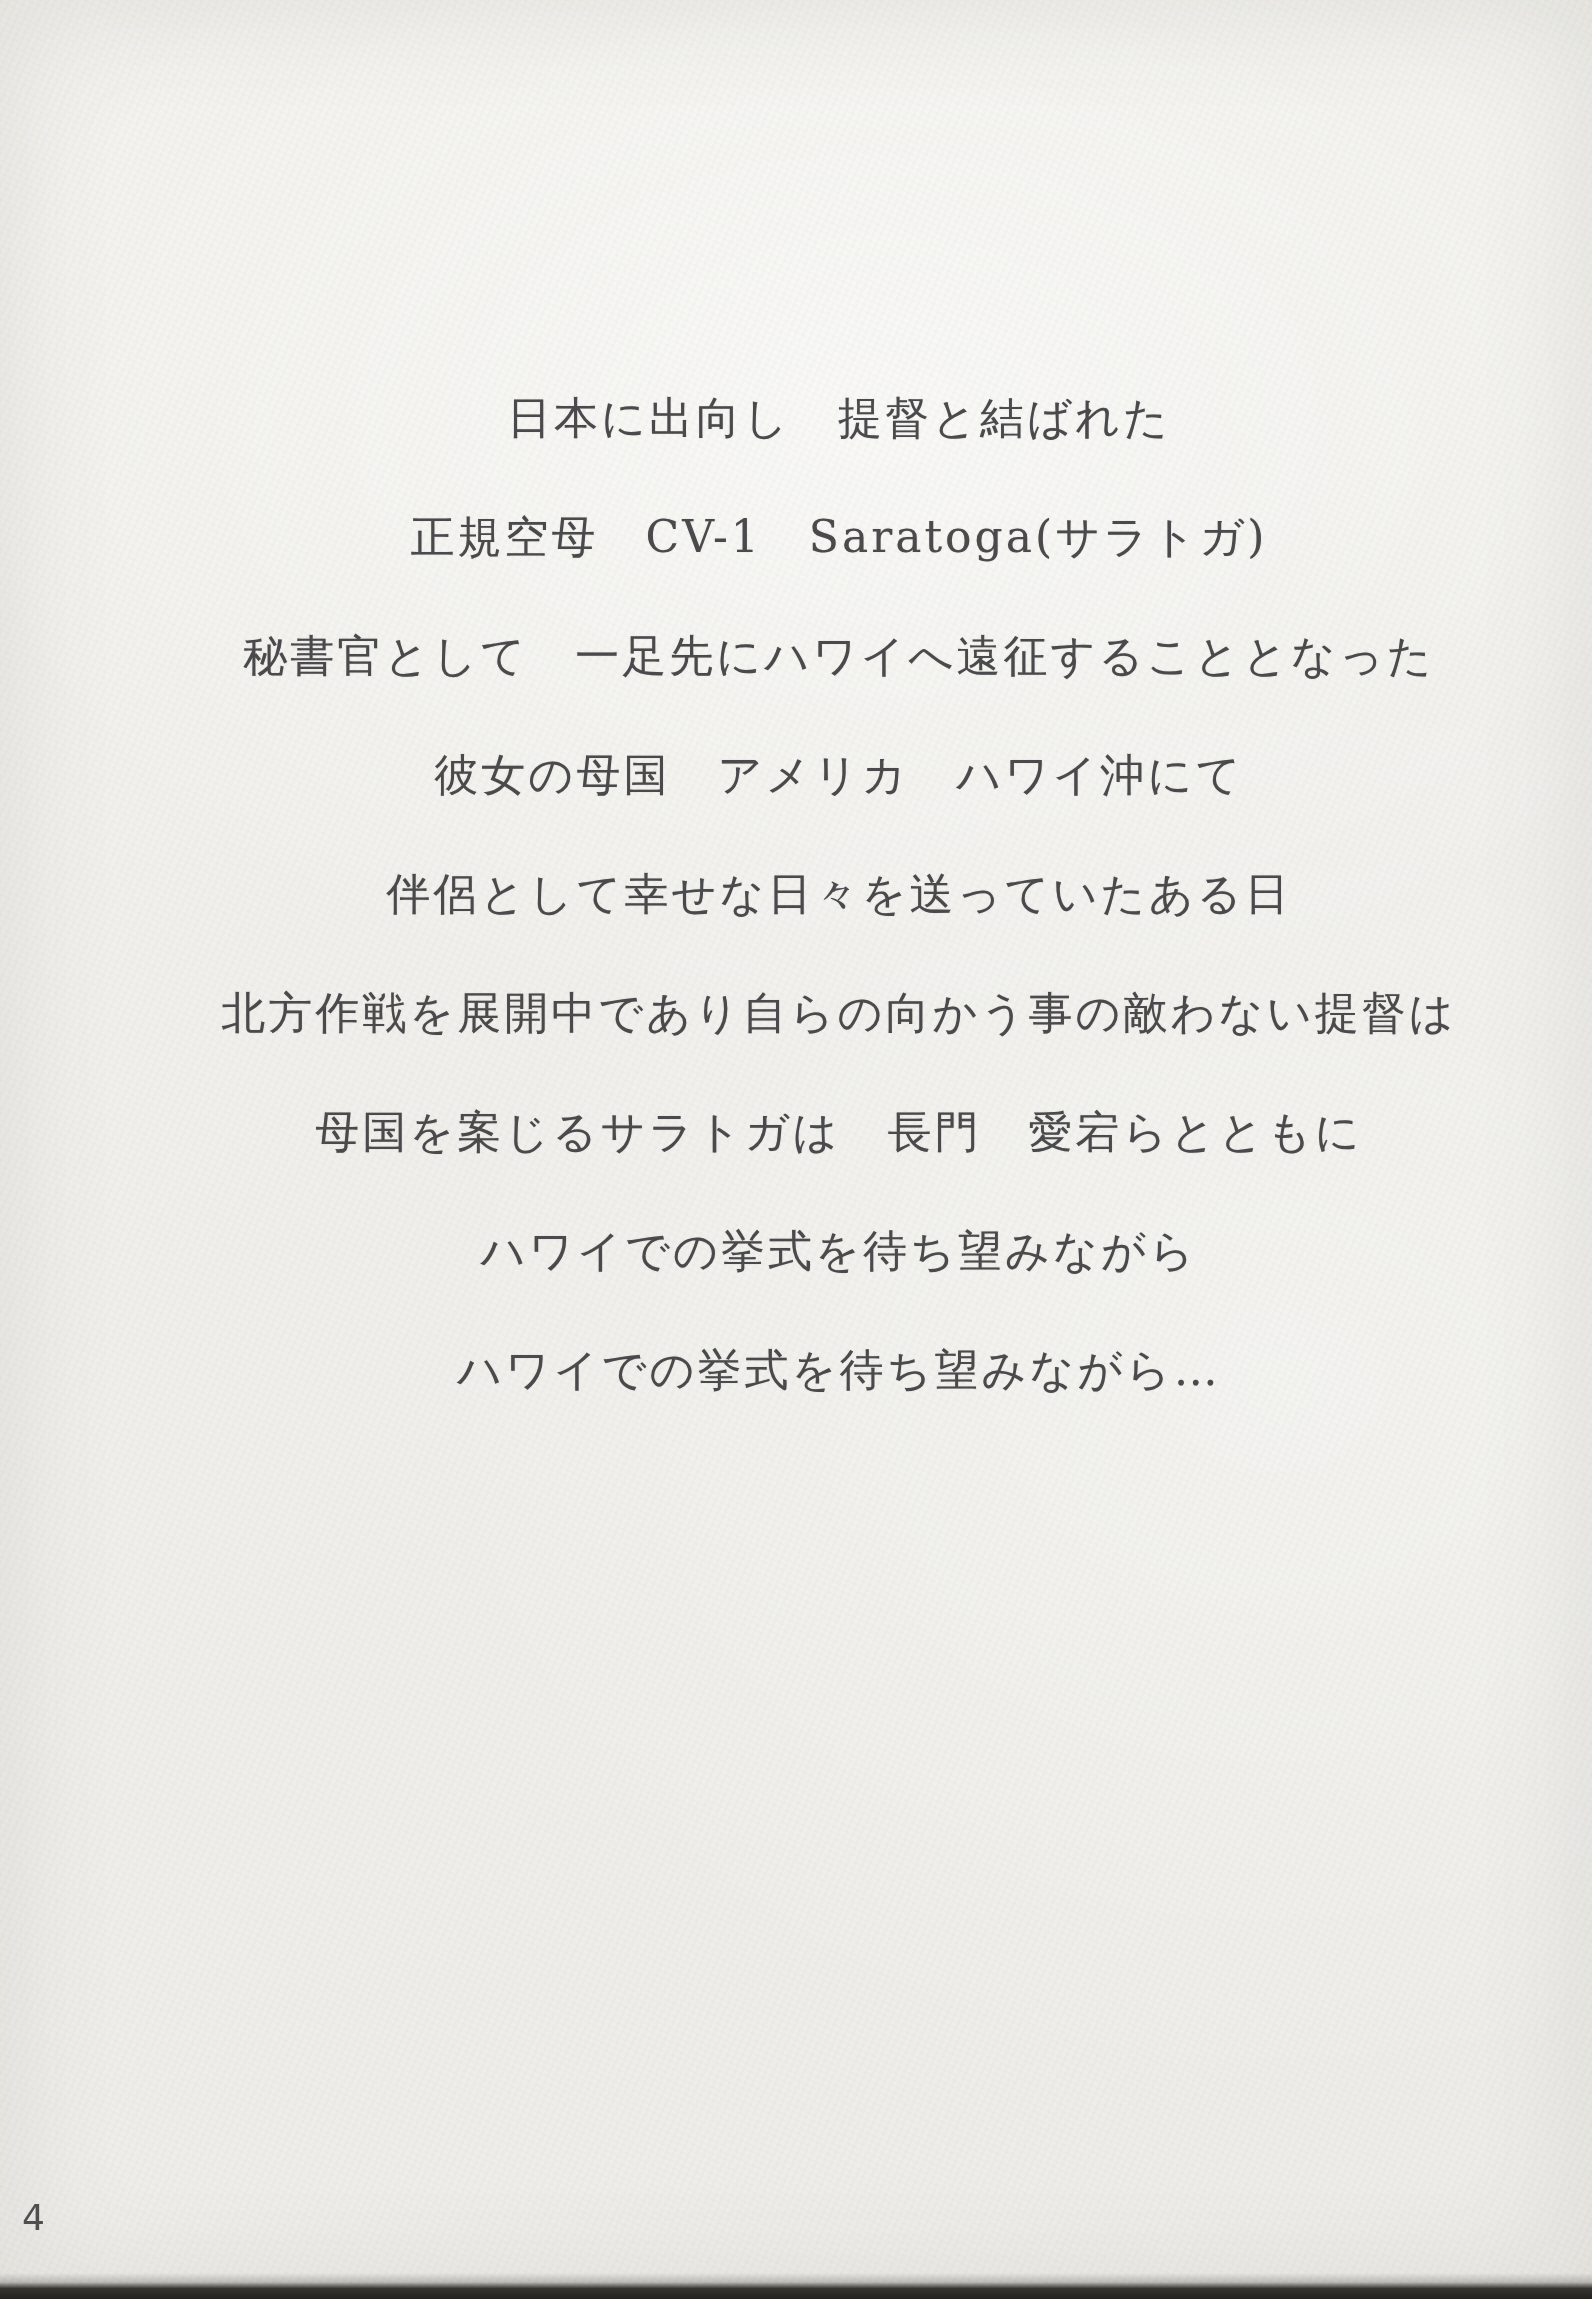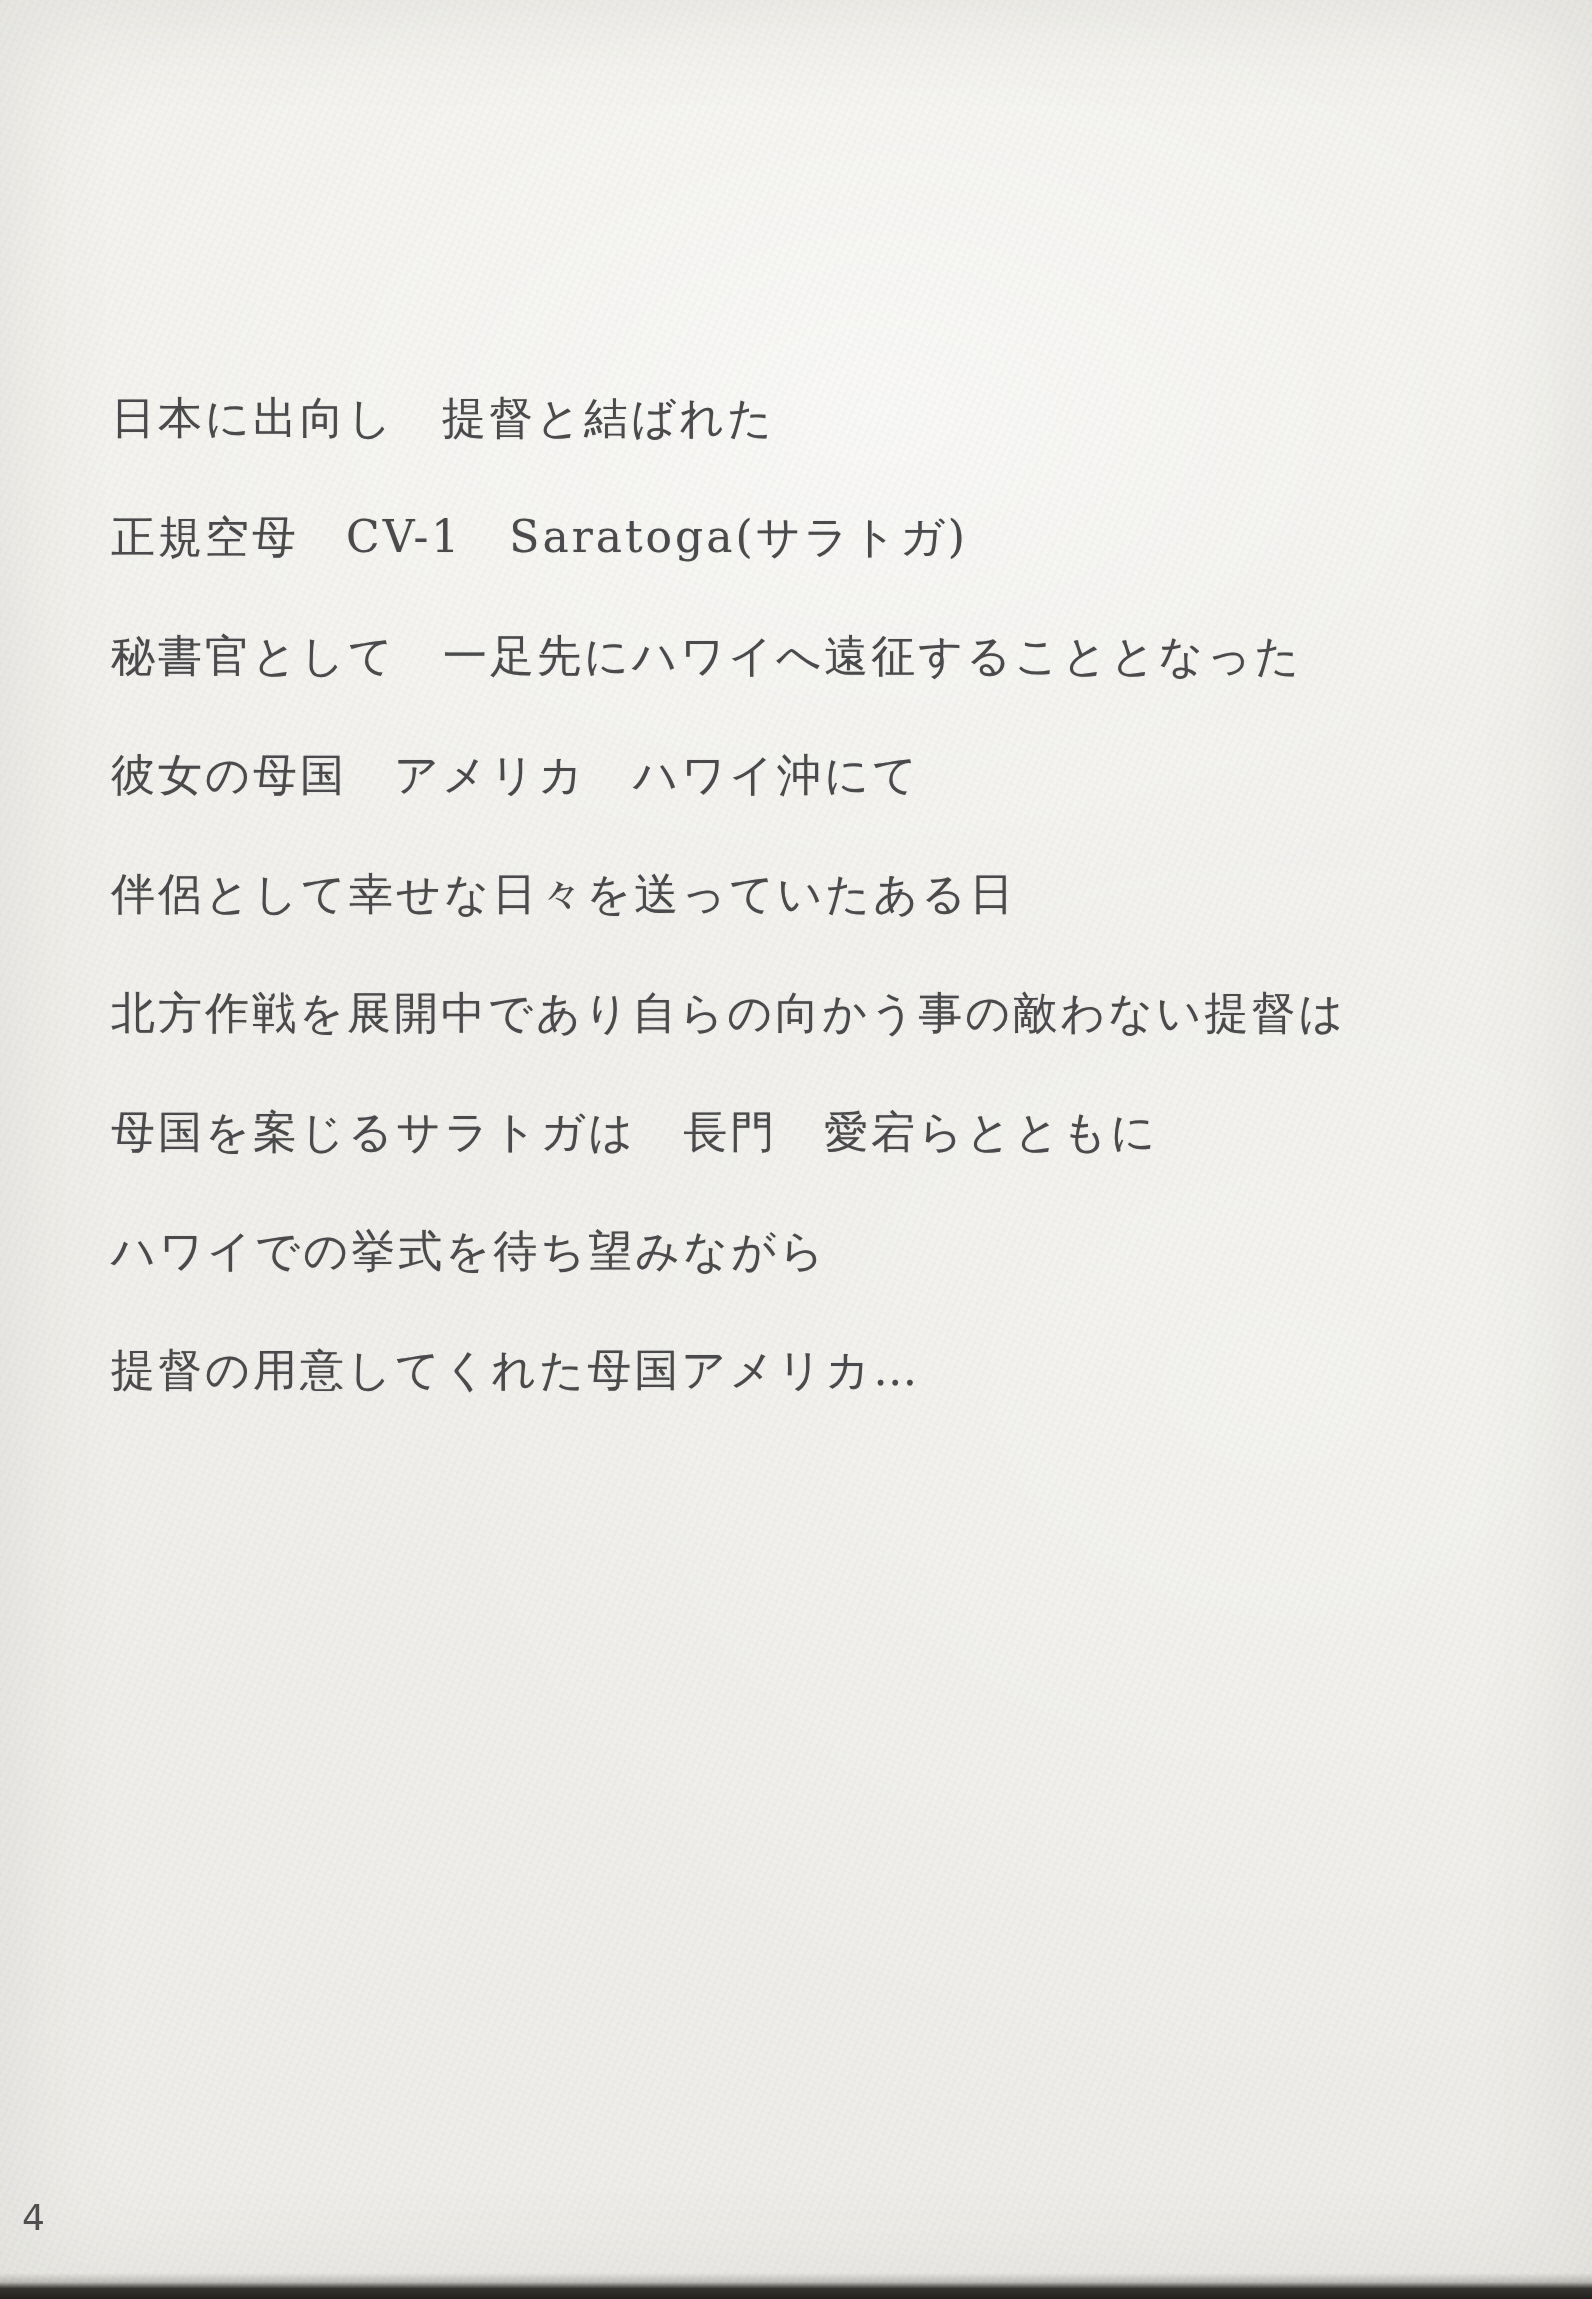--- a/index.html
+++ b/index.html
@@ -28,23 +28,24 @@
     content: "";
     position: absolute;
     inset: 0;
     background:
       repeating-linear-gradient(115deg, rgba(120,120,115,0.022) 0 3px, rgba(255,255,255,0.02) 3px 7px),
       repeating-linear-gradient(25deg, rgba(120,120,115,0.018) 0 2px, rgba(255,255,255,0.018) 2px 6px);
     pointer-events: none;
   }
   .story-text {
     position: absolute;
-    left: 111px;
+    left: 126px;
     top: 358px;
     right: 40px;
+    text-align: center;
   }
   .story-line {
     height: 119px;
     line-height: 119px;
     font-size: 44px;
     letter-spacing: 3px;
     color: #4a4a4c;
     white-space: pre;
     text-shadow: 0 0 1px rgba(74,74,76,0.35);
   }
@@ -76,19 +77,19 @@
 
 <div class="story-text">
   <div class="story-line">日本に出向し　提督と結ばれた</div>
   <div class="story-line">正規空母　CV-1　Saratoga(サラトガ)</div>
   <div class="story-line">秘書官として　一足先にハワイへ遠征することとなった</div>
   <div class="story-line">彼女の母国　アメリカ　ハワイ沖にて</div>
   <div class="story-line">伴侶として幸せな日々を送っていたある日</div>
   <div class="story-line">北方作戦を展開中であり自らの向かう事の敵わない提督は</div>
   <div class="story-line">母国を案じるサラトガは　長門　愛宕らとともに</div>
   <div class="story-line">ハワイでの挙式を待ち望みながら</div>
-  <div class="story-line">提督の用意してくれた母国アメリカ…</div>
+  <div class="story-line">ハワイでの挙式を待ち望みながら…</div>
 </div>
 
 <div class="page-number">4</div>
 
 <div class="scan-edge"></div>
 
 
 </body></html>

